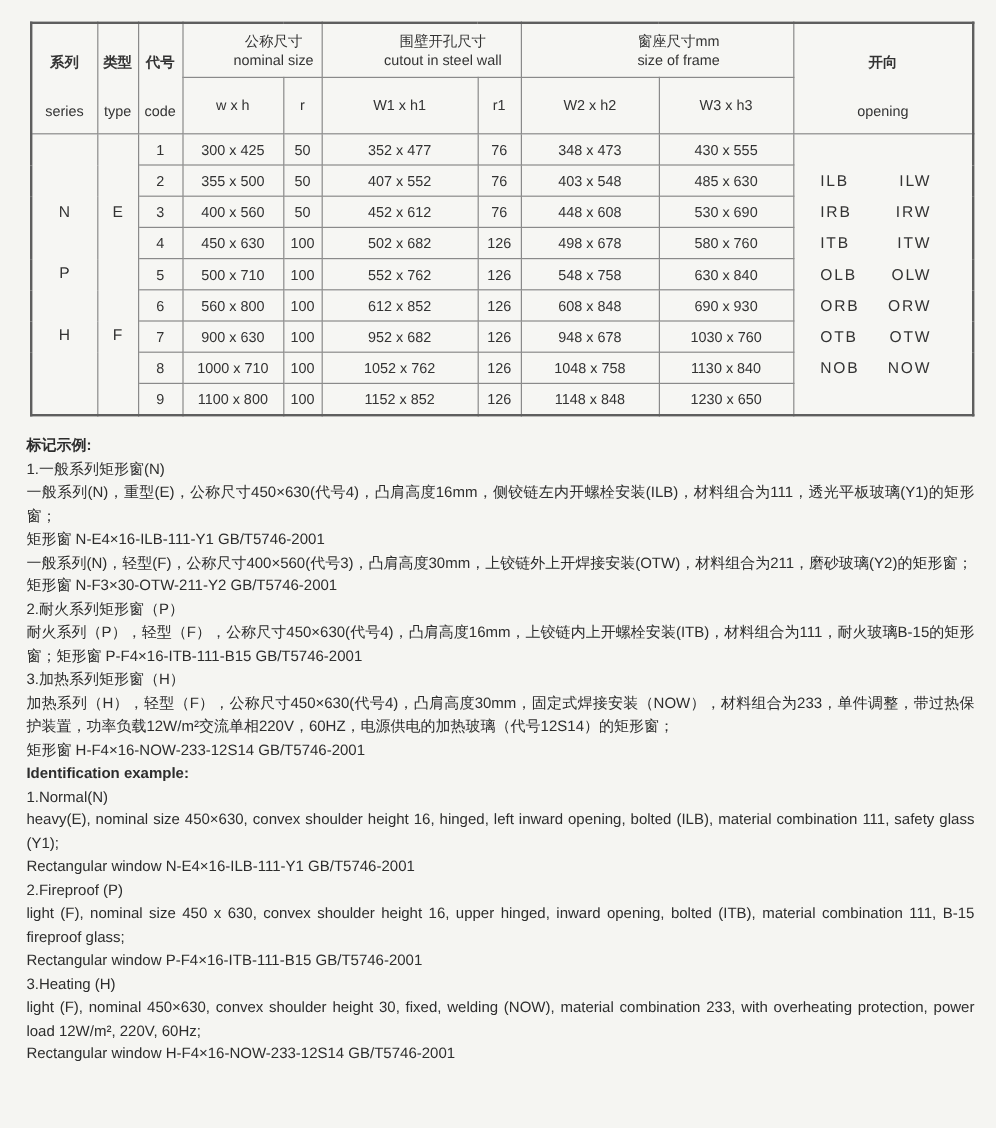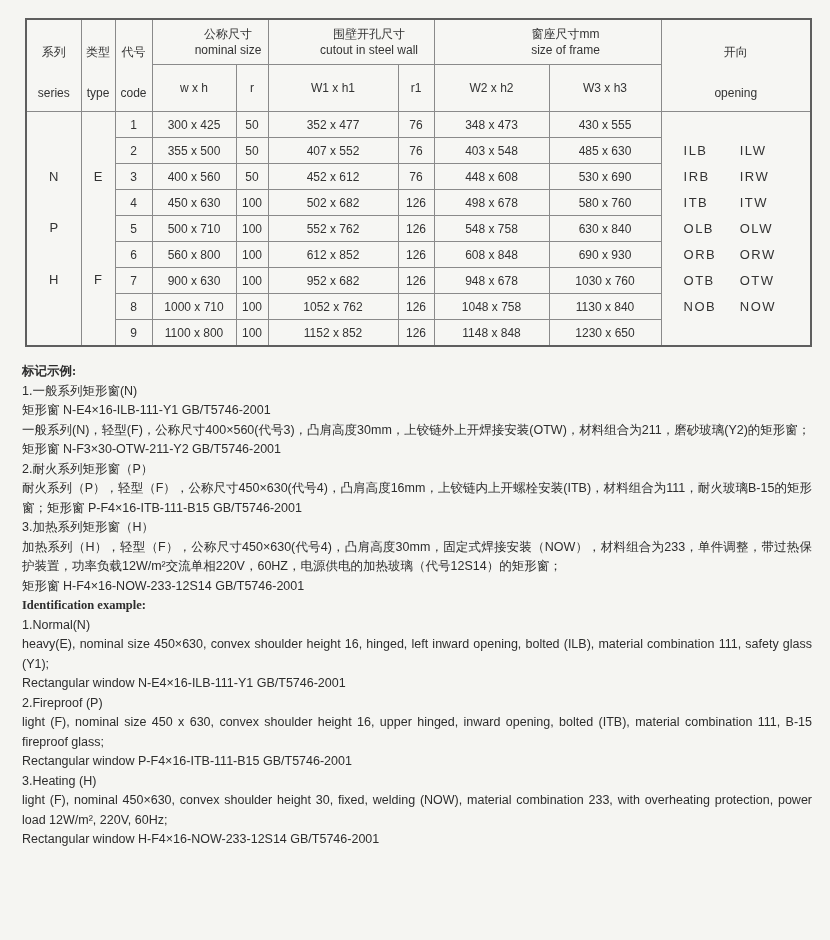--- a/index.html
+++ b/index.html
@@ -27,43 +27,43 @@
     text-align:center;
     vertical-align:middle;
     padding:0;
     overflow:hidden;
   }
   thead tr.h1 th{height:44px;}
   thead tr.h2 th{height:46px;}
   tbody td{height:25px;font-size:12px;}
   .two-line div{line-height:16px;padding-left:36px;}
   .span-cell{vertical-align:middle;}
-  .span-cell .cn{display:block;margin-top:14px;line-height:15px;}
+  .span-cell .cn{display:block;margin-top:14px;line-height:15px;font-weight:bold;}
   .span-cell .en{display:block;margin-top:26px;line-height:15px;}
   .merged{position:relative;}
   .letter{
     position:absolute;left:0;right:0;text-align:center;
     transform:translateY(-50%);font-size:13px;color:#333;
   }
   .op-grid{
     position:absolute;top:26px;left:22px;right:34px;
     display:grid;grid-template-columns:1fr 1fr;
   }
   .op-grid span{
     display:block;height:26px;line-height:26px;
     text-align:left;font-size:13px;letter-spacing:1.5px;color:#333;
   }
-  .op-grid span.right{padding-left:10px;}
+  .op-grid span.right{padding-left:10px;text-align:right;}
   
   .notes{
     position:absolute;left:22px;top:362px;width:790px;
     font-size:12.5px;line-height:19.5px;color:#2d2d2d;
   }
   .notes p{margin:0;text-align:justify;}
-  .notes p.heading{font-weight:bold;font-family:Liberation Serif, serif;}
+  .notes p.heading{font-weight:bold;}
 </style>
 </head>
 <body>
 
 <div class="page">
 
   <table class="spec">
     <colgroup>
       <col style="width:55px">
         <col style="width:34px">
@@ -224,20 +224,21 @@
         <td>126</td>
         <td>1148 x 848</td>
         <td>1230 x 650</td>
       </tr>
     </tbody>
   </table>
 
   <div class="notes">
     <p class="heading">标记示例:</p>
     <p>1.一般系列矩形窗(N)</p>
+    <p>一般系列(N)，重型(E)，公称尺寸450×630(代号4)，凸肩高度16mm，侧铰链左内开螺栓安装(ILB)，材料组合为111，透光平板玻璃(Y1)的矩形窗；</p>
     <p>矩形窗 N-E4×16-ILB-111-Y1 GB/T5746-2001</p>
     <p>一般系列(N)，轻型(F)，公称尺寸400×560(代号3)，凸肩高度30mm，上铰链外上开焊接安装(OTW)，材料组合为211，磨砂玻璃(Y2)的矩形窗；</p>
     <p>矩形窗 N-F3×30-OTW-211-Y2 GB/T5746-2001</p>
     <p>2.耐火系列矩形窗（P）</p>
     <p>耐火系列（P），轻型（F），公称尺寸450×630(代号4)，凸肩高度16mm，上铰链内上开螺栓安装(ITB)，材料组合为111，耐火玻璃B-15的矩形窗；矩形窗 P-F4×16-ITB-111-B15 GB/T5746-2001</p>
     <p>3.加热系列矩形窗（H）</p>
     <p>加热系列（H），轻型（F），公称尺寸450×630(代号4)，凸肩高度30mm，固定式焊接安装（NOW），材料组合为233，单件调整，带过热保护装置，功率负载12W/m²交流单相220V，60HZ，电源供电的加热玻璃（代号12S14）的矩形窗；</p>
     <p>矩形窗 H-F4×16-NOW-233-12S14 GB/T5746-2001</p>
     <p class="heading">Identification example:</p>
     <p>1.Normal(N)</p>

